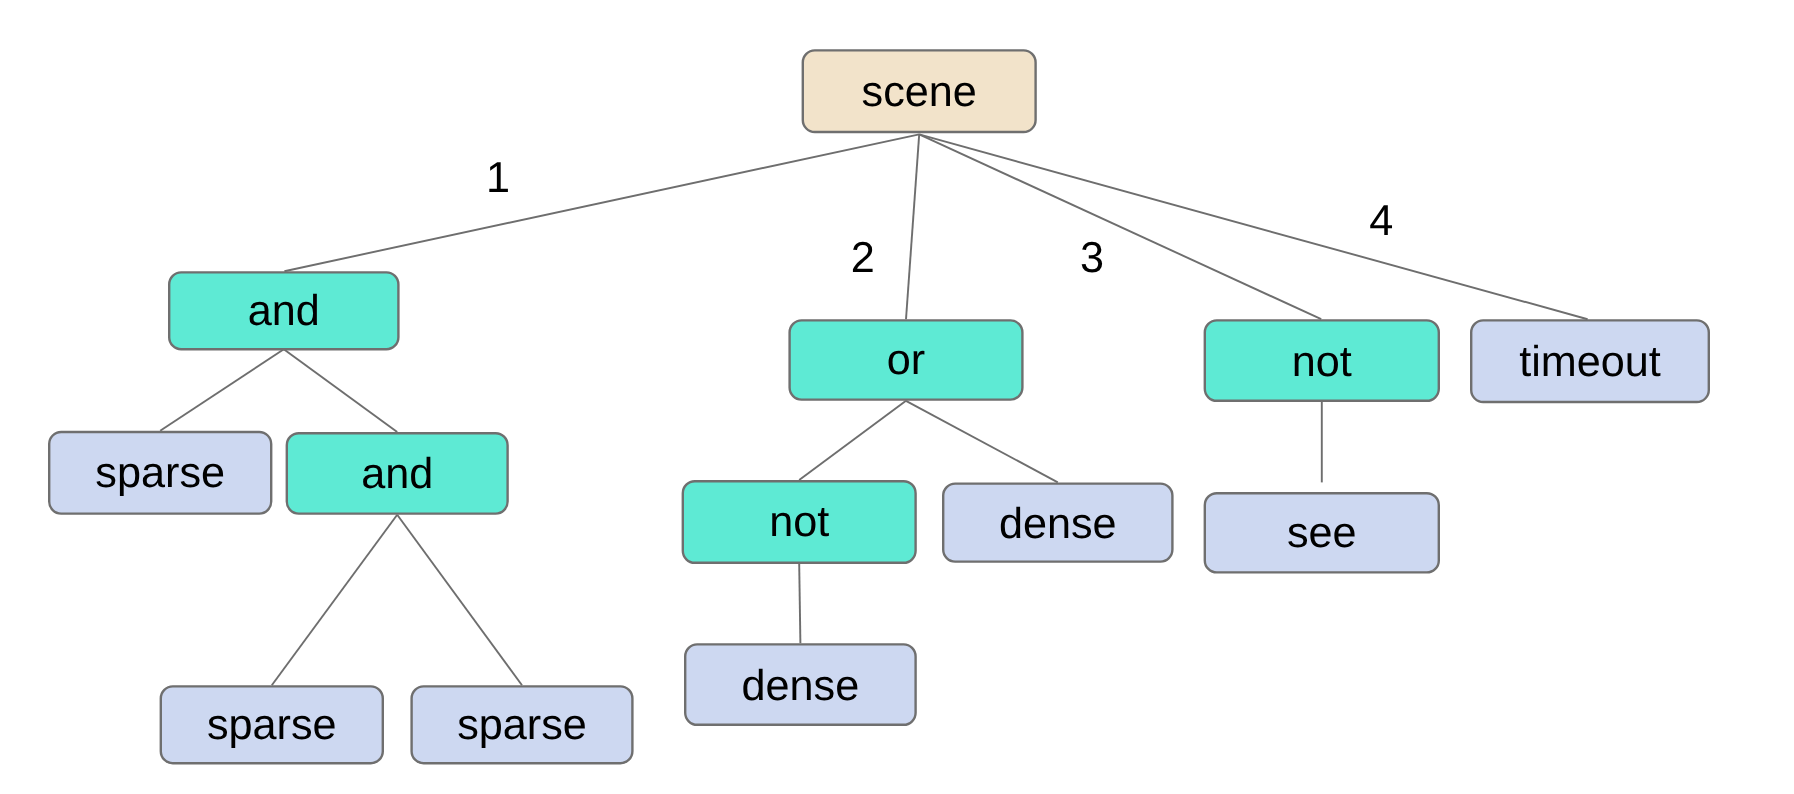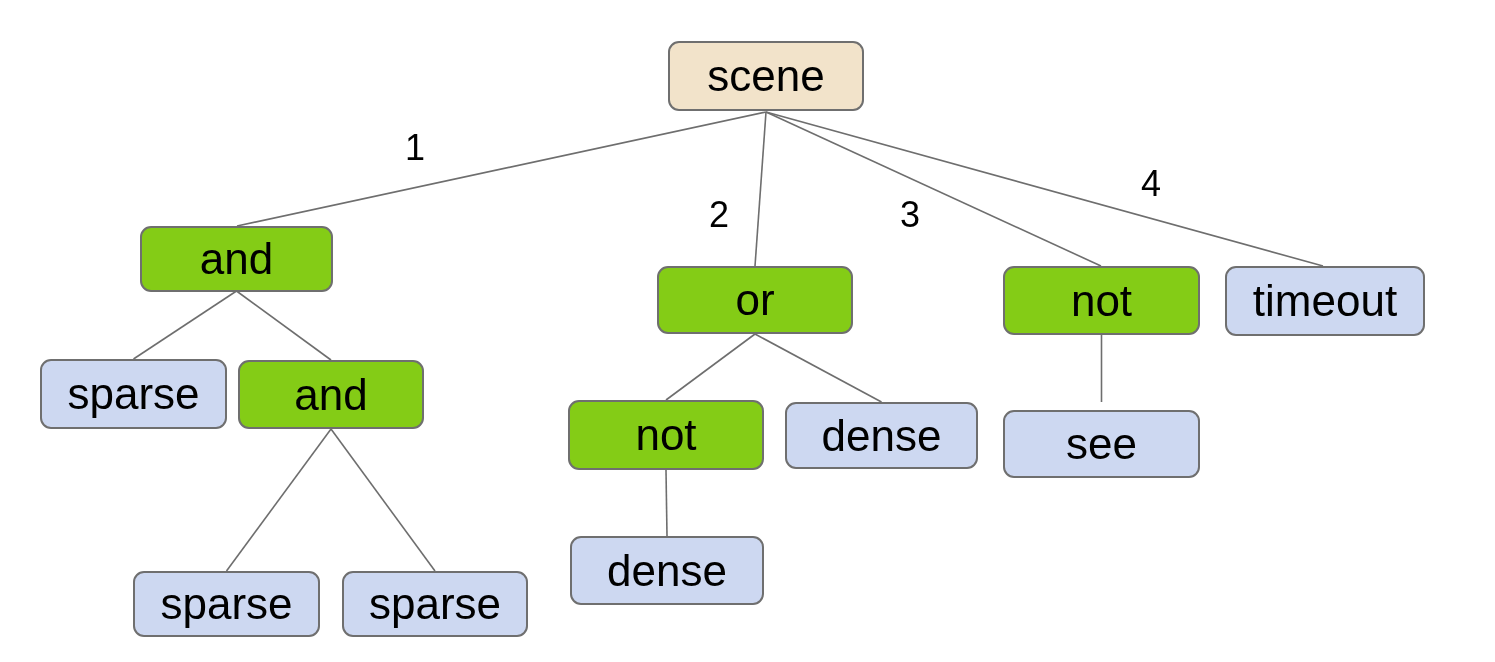--- a/index.html
+++ b/index.html
@@ -27,26 +27,26 @@
     stroke-width: 1.6;
   }
   .node {
     position: absolute;
     box-sizing: border-box;
     display: flex;
     align-items: center;
     justify-content: center;
     border: 2px solid #6f6f6f;
     border-radius: 11px;
-    font-size: 44px;
+    font-size: 36px;
     color: #000000;
     white-space: nowrap;
   }
   .node-root { background: #f2e3ca; }
-  .node-op   { background: #84cc16; }
+  .node-op   { background: #5eead4; }
   .node-leaf { background: #cdd8f1; }
   .edge-label {
     position: absolute;
     transform: translate(-50%, -50%);
     font-size: 36px;
     color: #000000;
     line-height: 1;
   }
 </style>
 </head>

